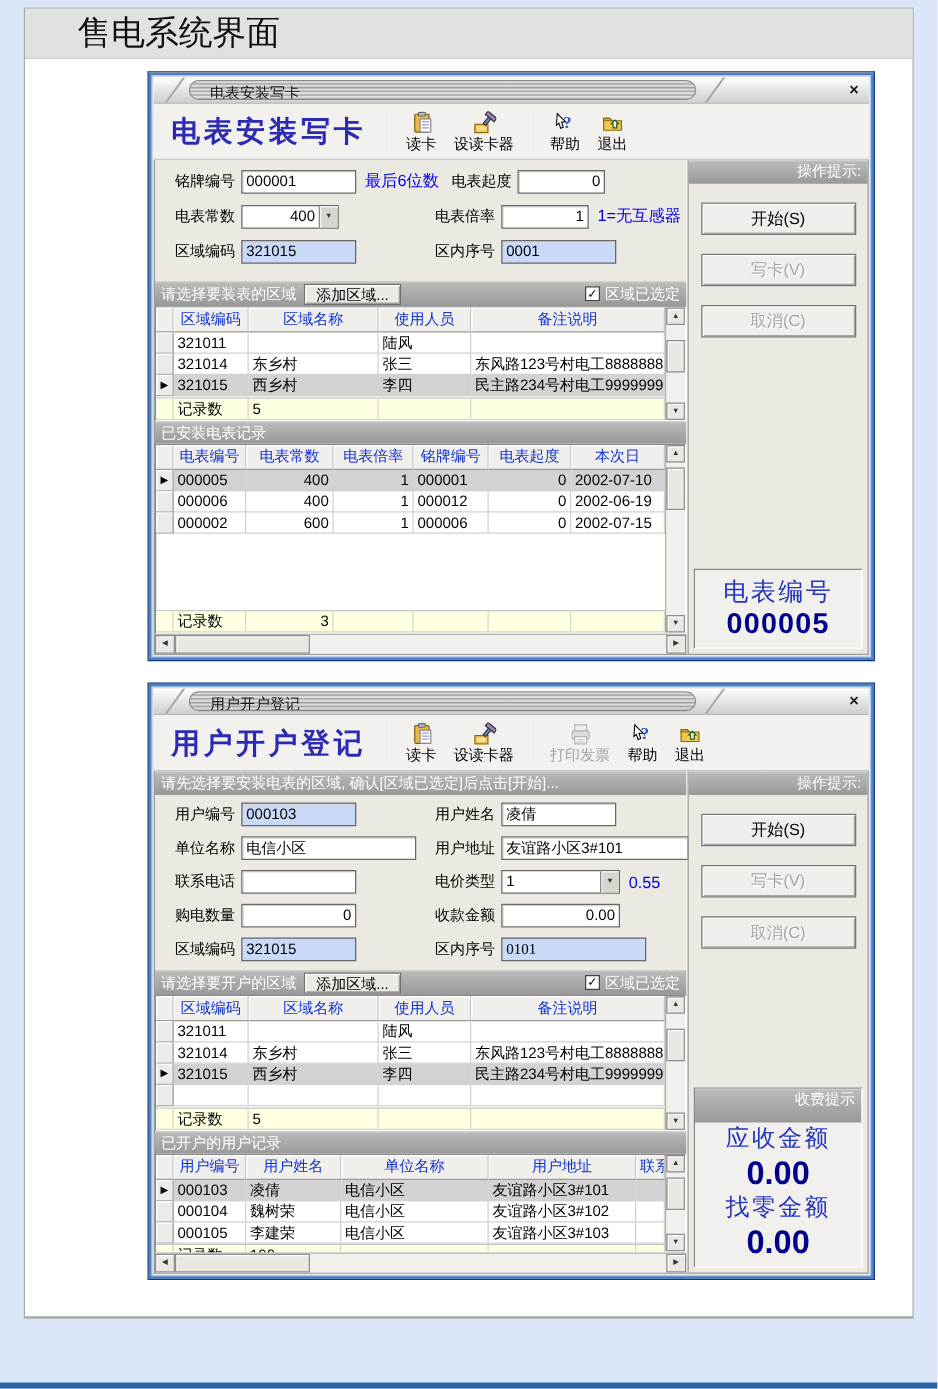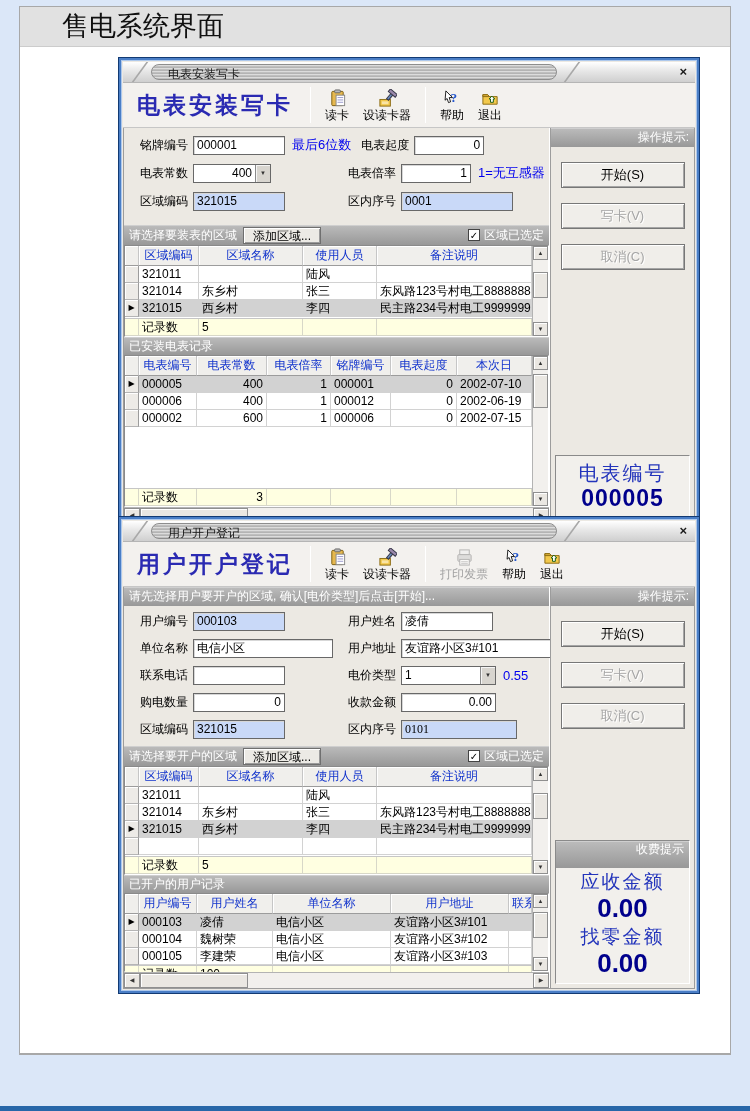--- a/index.html
+++ b/index.html
@@ -10,21 +10,21 @@
 .page-panel { position:absolute; left:19px; top:6px; width:712px; height:1049px;
   background:#fff; border:1px solid #a8a8a8; border-bottom-width:2px; }
 .page-header { height:40px; background:#e1e1e1; border-bottom:1px solid #cccccc;
   font-size:27px; line-height:39px; padding-left:42px; color:#101010; }
 .bottom-bar { position:absolute; left:0; bottom:0; width:750px; height:5px; background:#2767a9; }
 
 .window { position:absolute; left:118px; width:582px; border:1px solid #123a73;
   box-shadow: inset 0 0 0 2px #4a7ec6, inset 0 0 0 3px #adc8ec;
   padding:4px; background:#ece9e3; display:flex; flex-direction:column; }
 #win1 { top:57px; height:472px; }
-#win2 { top:516px; height:478px; }
+#win2 { top:546px; height:478px; }
 
 .titlebar { flex:0 0 21px; position:relative;
   background:linear-gradient(180deg,#ffffff 0%,#e7e7e7 45%,#cfcfcf 100%);
   border-bottom:1px solid #b5b5b5; }
 .tb-diag { position:absolute; top:0; width:12px; height:20px; border-right:2px solid #a8a8a8; transform:skewX(-36deg); }
 .dl { left:6px; } .dr { right:122px; }
 .tb-pill { position:absolute; left:28px; top:2px; right:138px; height:16px; border-radius:8px;
   border:1px solid #8d8d8d; overflow:hidden;
   background:repeating-linear-gradient(180deg,#dcdcdc 0px,#dcdcdc 1px,#a2a2a2 2px,#c6c6c6 3px); }
 .tb-title { position:absolute; left:16px; top:1px; font-size:12px; color:#151515; white-space:nowrap; }
@@ -207,21 +207,21 @@
             <span class="hint">1=无互感器</span>
           </div>
         </div>
         <div class="form-row">
           <div class="half-l">
             <span class="f-label">区域编码</span>
             <input class="f-input blue" style="width: 92px;" value="321015">
           </div>
           <div class="half-r">
             <span class="f-label">区内序号</span>
-            <input class="f-input blue" style="width: 112px;" value="0001">
+            <input class="f-input blue" style="width: 92px;" value="0001">
           </div>
         </div>
       </div>
       <div class="gray-bar region-bar" style="flex:0 0 20px">
         <span>请选择要装表的区域</span>
         <button class="add-btn">添加区域...</button>
         <span class="rb-spacer"></span>
         <span class="chk">✓</span>
         <span>区域已选定</span>
       </div>
@@ -407,21 +407,21 @@
       <svg viewBox="0 0 20 20">
           <path d="M2 6 L2 16 L17 16 L17 8 L9 8 L7 6 Z" fill="#f2c84b" stroke="#8a6a12"></path>
           <path d="M2 6 L7 6 L9 8 L2 8 Z" fill="#e0b53e" stroke="#8a6a12"></path>
           <path d="M10 14 L10 10.5 L8.5 10.5 L11.5 7.5 L14.5 10.5 L13 10.5 L13 14 Z" fill="#fff" stroke="#135c13"></path>
         </svg>
       <span>退出</span>
     </div>
   </div>
   <div class="main">
     <div class="left-col">
-      <div class="gray-bar">请先选择用户要开户的区域, 确认[电价类型]后点击[开始]...</div>
+      <div class="gray-bar">请先选择要安装电表的区域, 确认[区域已选定]后点击[开始]...</div>
       <div class="form" style="flex:0 0 132px;padding-top:5px">
         <div class="form-row fr2">
           <div class="half-l">
             <span class="f-label">用户编号</span>
             <input class="f-input blue" style="width: 92px;" value="000103">
           </div>
           <div class="half-r">
             <span class="f-label">用户姓名</span>
             <input class="f-input" style="width: 92px;" value="凌倩">
           </div>

